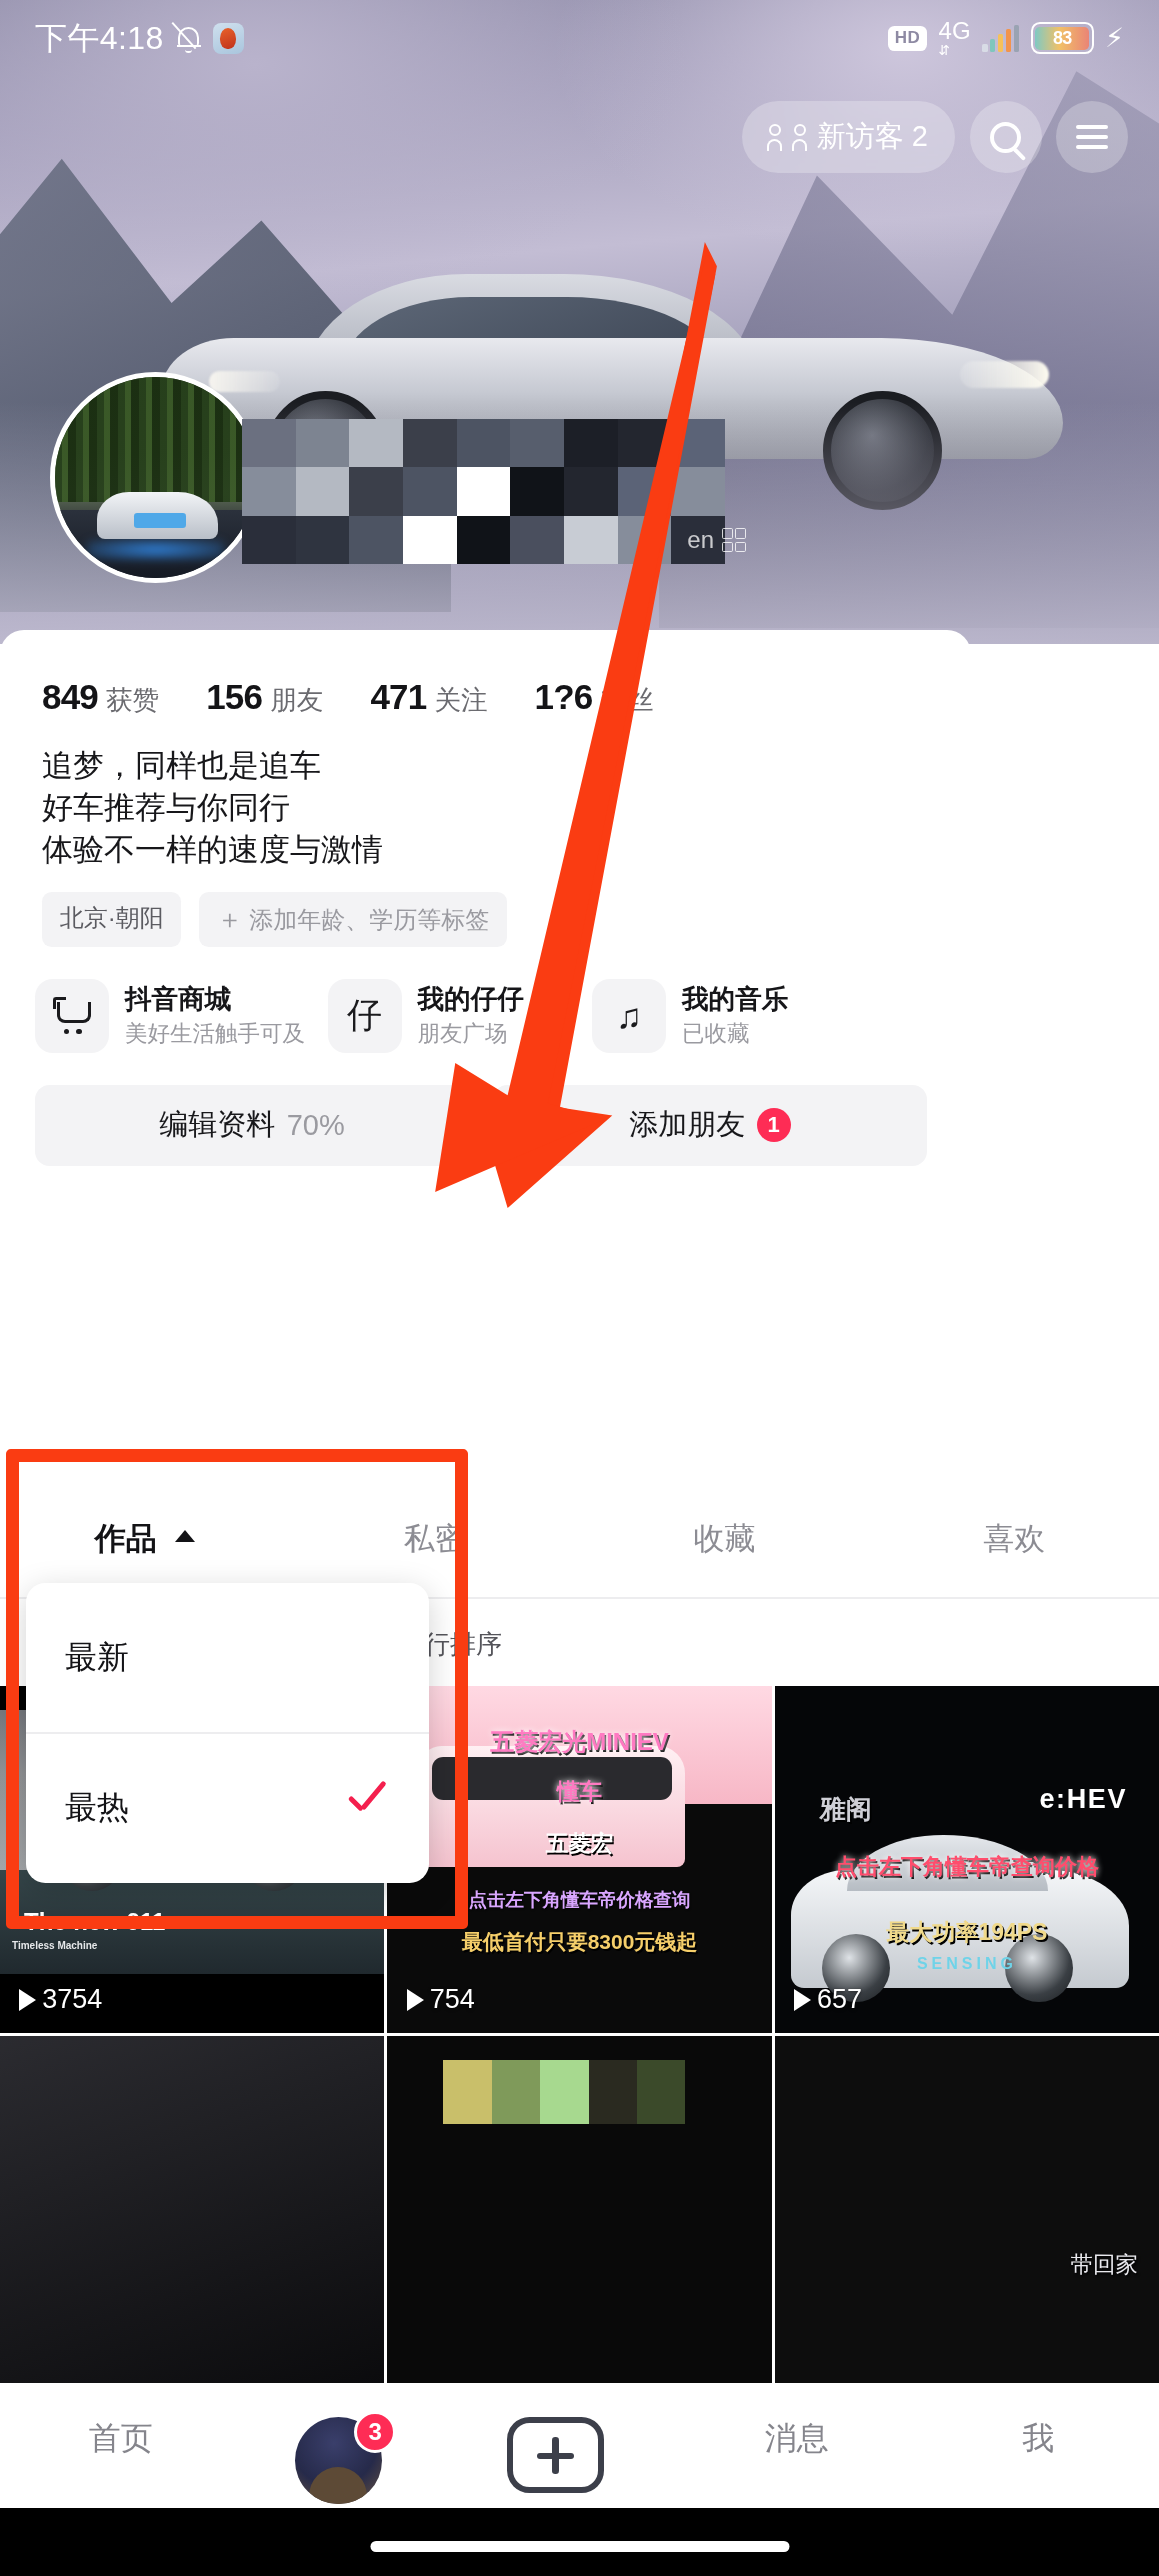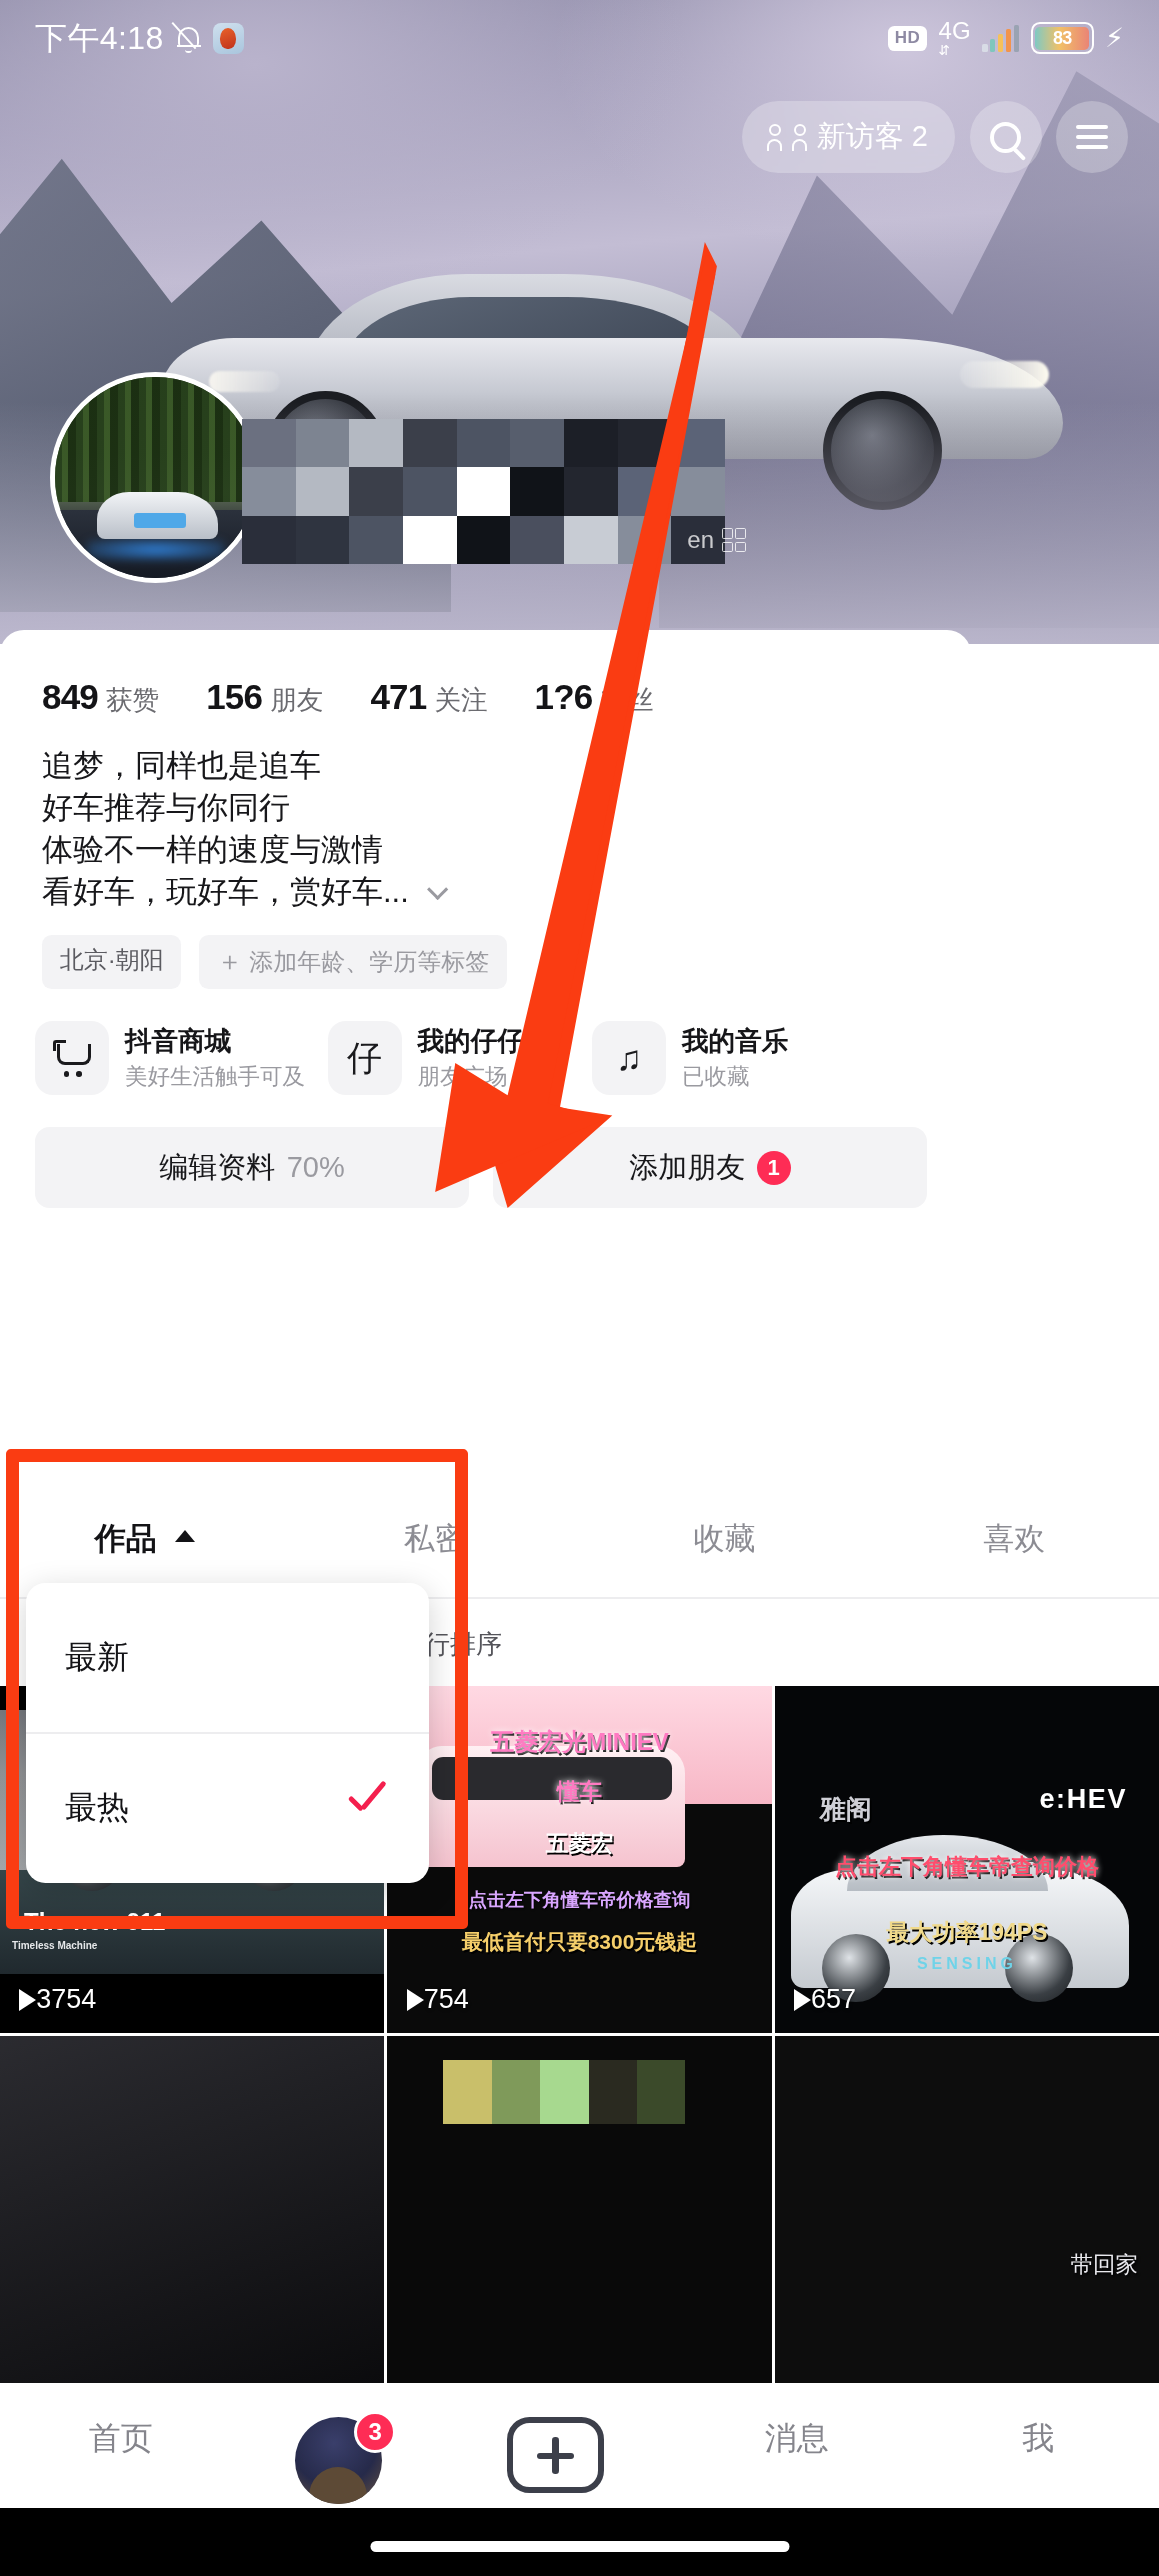--- a/index.html
+++ b/index.html
@@ -196,21 +196,21 @@
   .dd-check { width:45px; height:27px; position:relative; }
   .dd-check::before { content:""; position:absolute; left:1.6px; top:6.4px; width:17.7px; height:4.8px;
     background:#f4204e; border-radius:2.4px; transform:rotate(45deg); }
   .dd-check::after { content:""; position:absolute; left:11.3px; top:-1.6px; width:35px; height:4.8px;
     background:#f4204e; border-radius:2.4px; transform:rotate(-50deg); }
 
   
   .grid { position:absolute; left:0; top:1686px; width:1159px; height:697px;
     display:grid; grid-template-columns:repeat(3,1fr); grid-template-rows:repeat(2,1fr); gap:3.2px; background:#fff; }
   .cell { position:relative; background:#000; overflow:hidden; }
-  .cell .plays { position:absolute; left:19.3px; bottom:17.7px; display:flex; align-items:center; gap:0;
+  .cell .plays { position:absolute; left:19.3px; bottom:17.7px; display:flex; align-items:center; gap:6px;
     color:#fff; font-size:27px; font-weight:500; text-shadow:0 0.8px 3.2px rgba(0,0,0,.6); z-index:5; }
   .play-tri { width:0; height:0; border-left:17.7px solid #fff;
     border-top:11.3px solid transparent; border-bottom:11.3px solid transparent; }
   .cap { position:absolute; left:0; right:0; text-align:center; font-weight:700; z-index:4; }
 
   
   .c1 .sky { position:absolute; left:0; top:24px; width:100%; height:46%;
     background:linear-gradient(180deg,#6d7076 0%,#8b8d90 40%,#9fa2a5 100%); }
   .c1 .wall { position:absolute; left:0; top:24px; width:100%; height:46%;
     background:repeating-linear-gradient(90deg,rgba(255,255,255,.05) 0 48px,rgba(0,0,0,.06) 48px 98px); }
@@ -434,24 +434,20 @@
       <div class="stat">
         <span class="n">1?6</span>
         <span class="l">粉丝</span>
       </div>
     </div>
 
     <div class="bio">
       <div class="row">追梦，同样也是追车</div>
       <div class="row">好车推荐与你同行</div>
       <div class="row">体验不一样的速度与激情</div>
-      <div class="row">
-        <span>看好车，玩好车，赏好车...</span>
-        <span class="chev"></span>
-      </div>
     </div>
 
     <div class="tags">
       <div class="tag">北京·朝阳</div>
       <div class="tag add">
         <span class="plus">＋</span><span>添加年龄、学历等标签</span>
       </div>
     </div>
 
     <div class="services">

